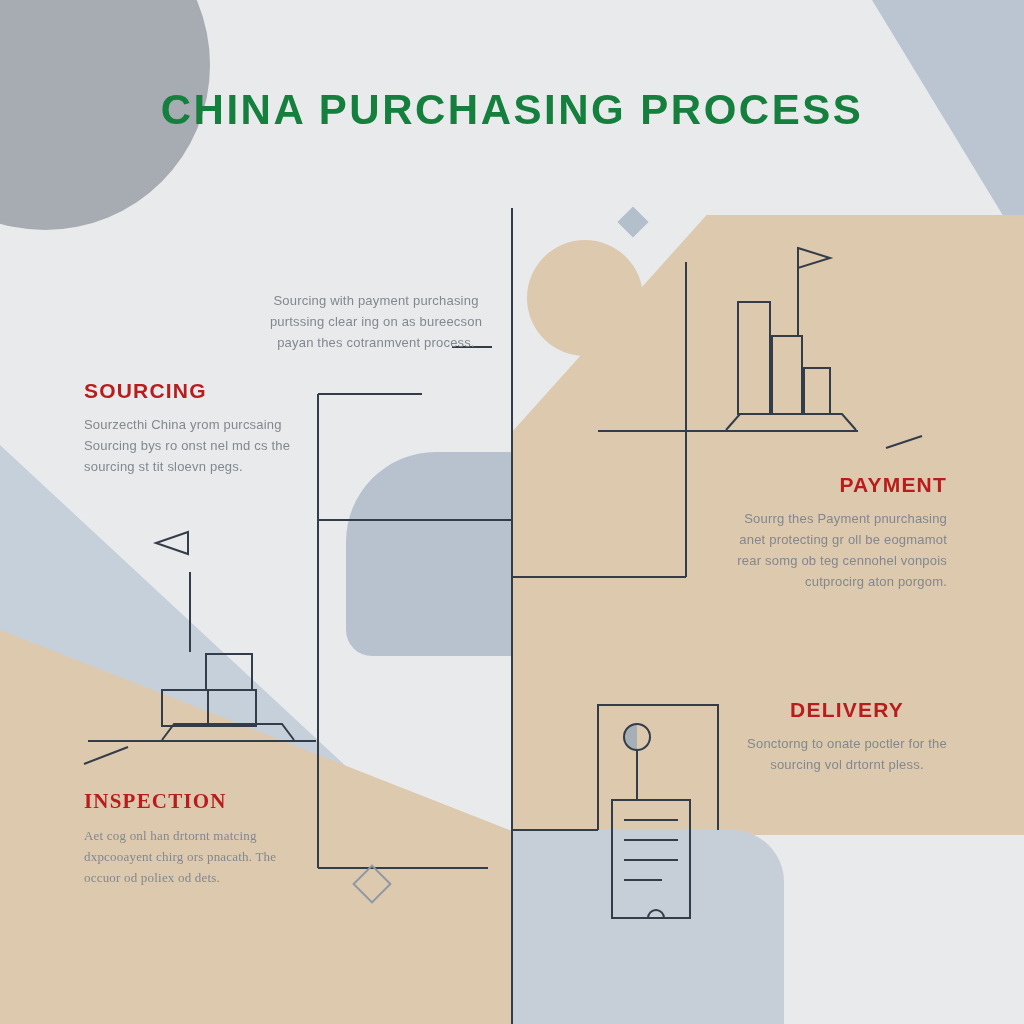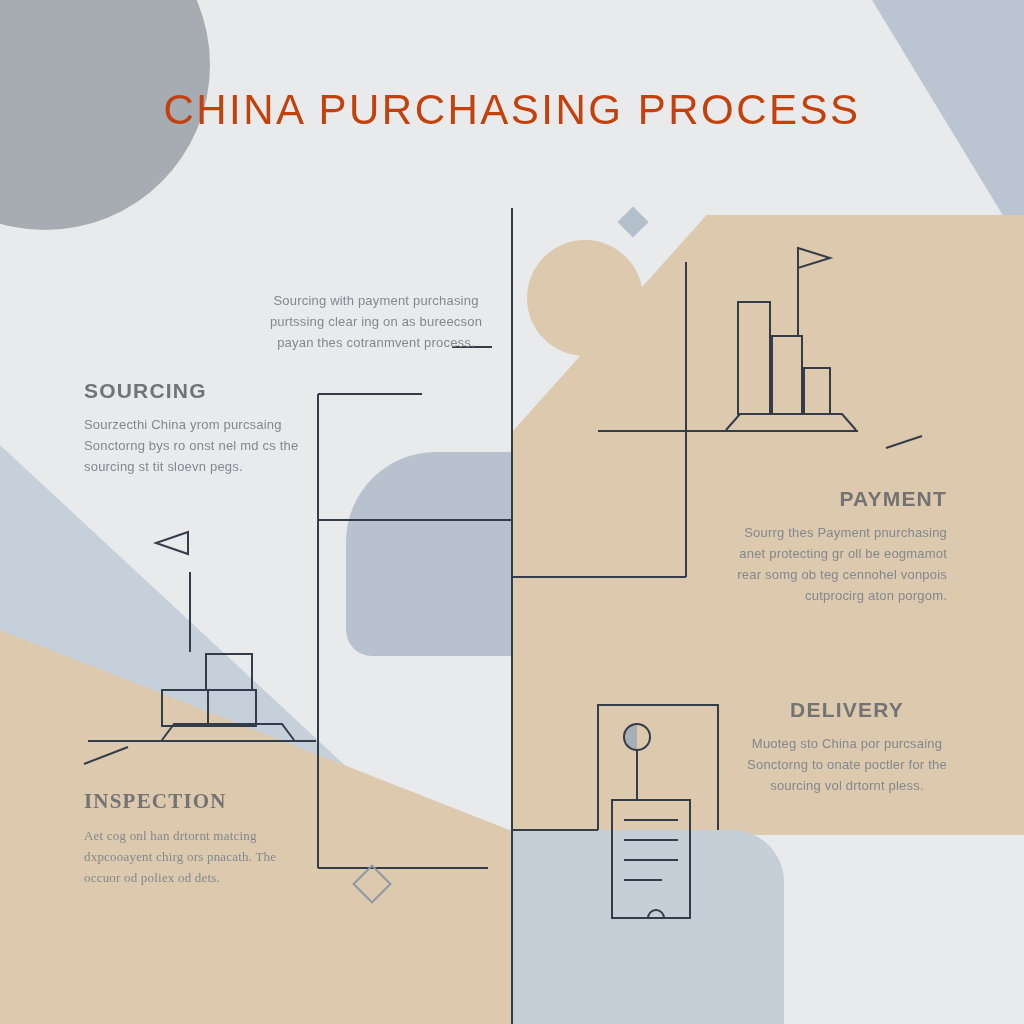--- a/index.html
+++ b/index.html
@@ -19,30 +19,30 @@
   .beige-bump{left:527px;top:240px;width:116px;height:116px;border-radius:50%;background:#ddc9ae;}
   .beige-bottomleft{left:0;top:630px;width:512px;height:394px;background:#ddc9ae;
     clip-path:polygon(0 0,100% 51%,100% 100%,0 100%);}
   .capsule{left:346px;top:452px;width:166px;height:204px;background:#b7c2ce;border-radius:90px 0 0 26px;}
   .bottom-rect{left:512px;top:830px;width:272px;height:194px;background:#c6cfd7;border-radius:0 52px 0 0;}
 
   .overlay{position:absolute;left:0;top:0;width:1024px;height:1024px;pointer-events:none;}
 
   .title{
     position:absolute;left:0;top:86px;width:100%;margin:0;
-    text-align:center;font-size:42px;font-weight:normal;letter-spacing:2.5px;
-    color:#c2410c;
+    text-align:center;font-size:42px;font-weight:bold;letter-spacing:2.5px;
+    color:#15803d;
   }
   .textblock{position:absolute;color:#81888f;font-size:13px;line-height:21px;letter-spacing:0.2px;}
   .textblock h2{
-    margin:0 0 13px 0;font-size:21px;font-weight:bold;letter-spacing:1.2px;color:#737373;
+    margin:0 0 13px 0;font-size:21px;font-weight:bold;letter-spacing:1.2px;color:#b91c1c;
   }
   .intro{left:252px;top:270px;width:248px;text-align:center;margin-top:20px;}
   .sourcing{left:84px;top:380px;width:250px;text-align:left;}
-  .payment{left:697px;top:488px;width:250px;text-align:right;}
+  .payment{left:697px;top:474px;width:250px;text-align:right;}
   .inspection{left:84px;top:791px;width:255px;text-align:left;font-family:Liberation Serif, serif;}
   .delivery{left:738px;top:699px;width:218px;text-align:center;}
 </style>
 </head>
 <body>
 
 <div class="canvas">
 
   <div class="shape tri-left"></div>
   <div class="shape tri-topright"></div>
@@ -130,39 +130,38 @@
 
   <div class="textblock intro">
     <div>Sourcing with payment purchasing</div>
     <div>purtssing clear ing on as bureecson</div>
     <div>payan thes cotranmvent process.</div>
   </div>
 
   <div class="textblock sourcing">
     <h2>SOURCING</h2>
     <div>Sourzecthi China yrom purcsaing</div>
-    <div>Sonctorng bys ro onst nel md cs the</div>
+    <div>Sourcing bys ro onst nel md cs the</div>
     <div>sourcing st tit sloevn pegs.</div>
   </div>
 
   <div class="textblock payment">
     <h2>PAYMENT</h2>
     <div>Sourrg thes Payment pnurchasing</div>
     <div>anet protecting gr oll be eogmamot</div>
     <div>rear somg ob teg cennohel vonpois</div>
     <div>cutprocirg aton porgom.</div>
   </div>
 
   <div class="textblock inspection">
     <h2>INSPECTION</h2>
     <div>Aet cog onl han drtornt matcing</div>
     <div>dxpcooayent chirg ors pnacath. The</div>
     <div>occuor od poliex od dets.</div>
   </div>
 
   <div class="textblock delivery">
     <h2>DELIVERY</h2>
-    <div>Muoteg sto China por purcsaing</div>
     <div>Sonctorng to onate poctler for the</div>
     <div>sourcing vol drtornt pless.</div>
   </div>
 
 </div>
 
 </body></html>

